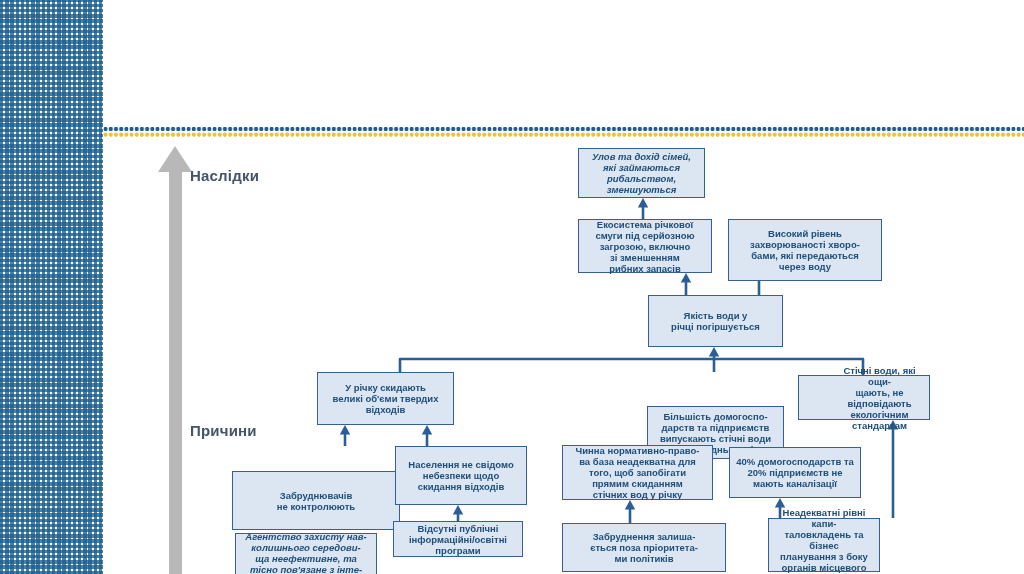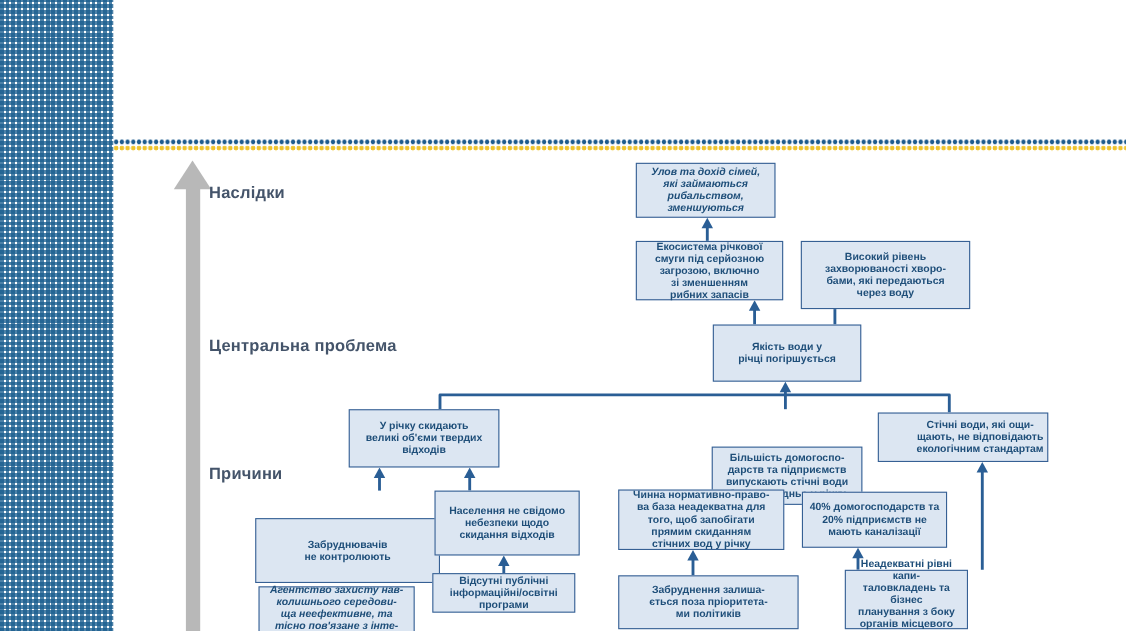--- a/index.html
+++ b/index.html
@@ -53,21 +53,20 @@
 
   <div id="divider">
     <div class="dots-blue"></div>
     <div class="dots-yellow"></div>
   </div>
 
   <div id="axis-arrow-head"></div>
   <div id="axis-arrow-shaft"></div>
 
   <div class="axis-label" id="label-effects">Наслідки</div>
-  <div class="axis-label" id="label-central">Центральна проблема</div>
   <div class="axis-label" id="label-causes">Причини</div>
 
   <svg id="connector-svg" width="1024" height="574" viewBox="0 0 1024 574">
       <polyline points="400,372 400,359 863,359 863,375" fill="none" stroke="#2a5e95" stroke-width="2.6" stroke-linejoin="round"></polyline>
       <line x1="643" y1="219" x2="643" y2="205" stroke="#2a5e95" stroke-width="2.6"></line>
       <polygon points="643,198 637.8,207.5 648.2,207.5" fill="#2a5e95"></polygon>
       <line x1="686" y1="295" x2="686" y2="280" stroke="#2a5e95" stroke-width="2.6"></line>
       <polygon points="686,273 680.8,282.5 691.2,282.5" fill="#2a5e95"></polygon>
       <line x1="759" y1="295" x2="759" y2="275" stroke="#2a5e95" stroke-width="2.6"></line>
       <polygon points="759,268 753.8,277.5 764.2,277.5" fill="#2a5e95"></polygon>
@@ -109,21 +108,21 @@
 через воду</div>
       <div class="node" style="left: 648px; top: 295px; width: 135px; height: 52px;">Якість води у
 річці погіршується</div>
       <div class="node" style="left: 317px; top: 372px; width: 137px; height: 53px;">У річку скидають
 великі об'єми твердих
 відходів</div>
       <div class="node" style="left: 647px; top: 372px; width: 137px; height: 53px; margin-top: 34px;">Більшість домогоспо-
 дарств та підприємств
 випускають стічні води
 безпосередньо у річку</div>
-      <div class="node" style="left: 798px; top: 375px; width: 155px; height: 45px; padding-left: 32px;">Стічні води, які ощи-
+      <div class="node" style="left: 798px; top: 375px; width: 132px; height: 45px; padding-left: 32px;">Стічні води, які ощи-
 щають, не відповідають
 екологічним стандартам</div>
       <div class="node" style="left: 232px; top: 446px; width: 168px; height: 59px; margin-top: 25px;">Забруднювачів
 не контролюють</div>
       <div class="node" style="left: 395px; top: 446px; width: 132px; height: 59px;">Населення не свідомо
 небезпеки щодо
 скидання відходів</div>
       <div class="node" style="left: 562px; top: 445px; width: 151px; height: 55px;">Чинна нормативно-право-
 ва база неадекватна для
 того, щоб запобігати

